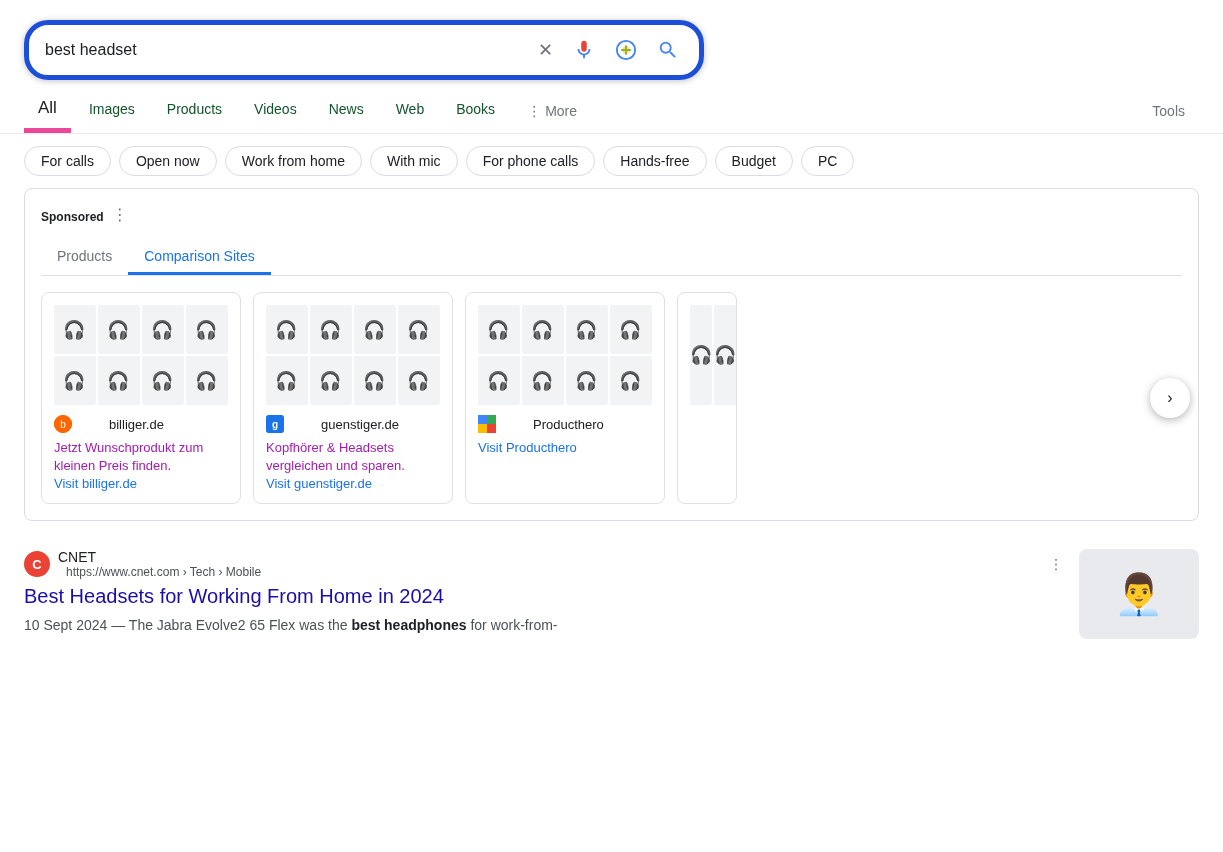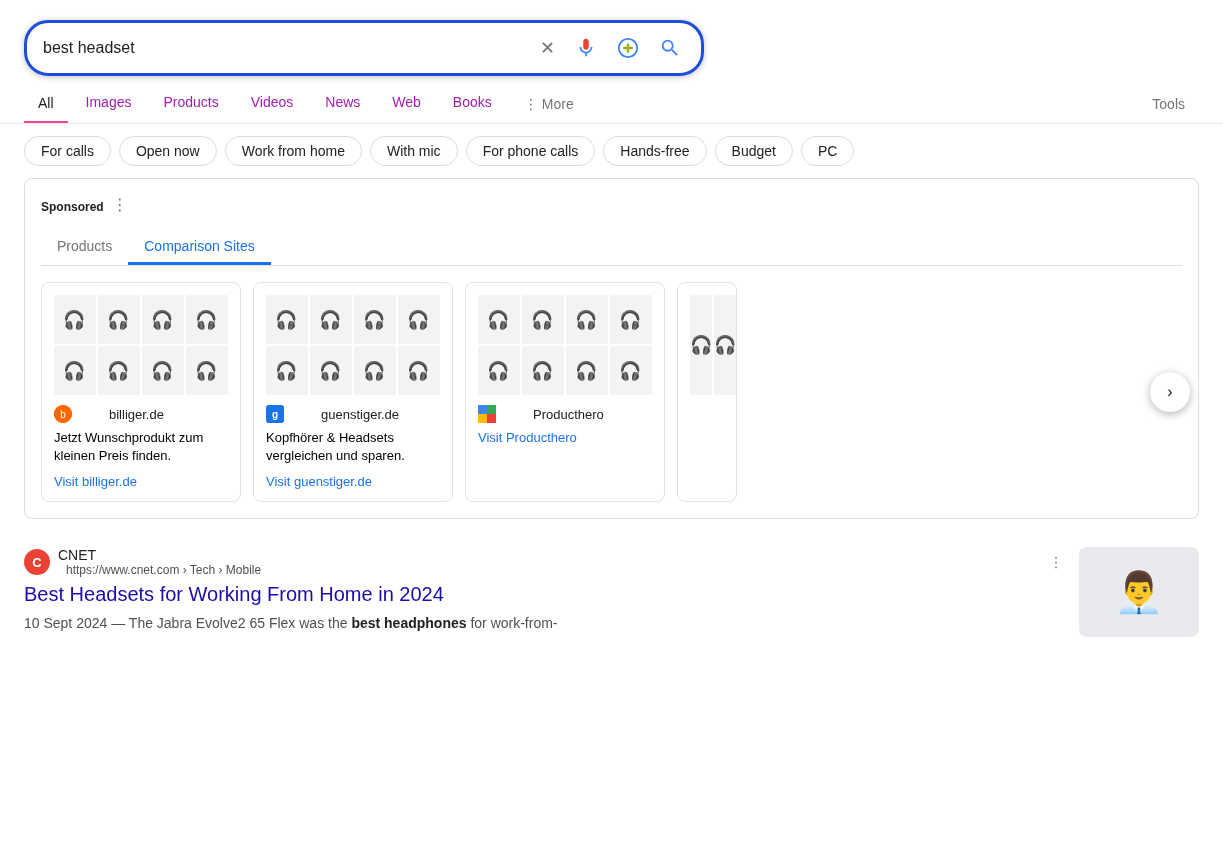--- a/index.html
+++ b/index.html
@@ -12,21 +12,21 @@
 
     
     .search-bar-wrapper {
       padding: 20px 24px 0 24px;
       display: flex;
       align-items: center;
     }
     .search-bar {
       display: flex;
       align-items: center;
-      border: 3px solid #1d4ed8;
+      border: 5px solid #1d4ed8;
       border-radius: 24px;
       padding: 10px 16px;
       width: 680px;
       box-shadow: 0 1px 6px rgba(32,33,36,0.28);
     }
     .search-input {
       flex: 1;
       border: none;
       outline: none;
       font-size: 16px;
@@ -55,32 +55,32 @@
     .nav-tabs {
       display: flex;
       align-items: center;
       padding: 8px 24px 0 24px;
       border-bottom: 1px solid #ebebeb;
       gap: 4px;
     }
     .nav-tab {
       padding: 10px 14px;
       font-size: 14px;
-      color: #a21caf;
+      color: #14532d;
       cursor: pointer;
       border-bottom: 3px solid transparent;
       white-space: nowrap;
       text-decoration: none;
     }
     .nav-tab-all {
       padding: 10px 14px;
-      font-size: 14px;
-      color: #202124;
-      cursor: pointer;
-      border-bottom: 2px solid #ec4899;
+      font-size: 17px;
+      color: #202124;
+      cursor: pointer;
+      border-bottom: 5px solid #ec4899;
       font-weight: 500;
     }
     .nav-more {
       display: flex;
       align-items: center;
       gap: 4px;
       color: #70757a;
       cursor: pointer;
       padding: 10px 14px;
     }
@@ -201,23 +201,22 @@
       flex-shrink: 0;
     }
     .site-name {
       font-size: 13px;
       color: #202124;
       font-weight: 500;
       padding-left: 31px;
     }
     .product-desc {
       font-size: 13px;
-      color: #000000;
+      color: #a21caf;
       line-height: 1.4;
-      margin-bottom: 8px;
     }
     .visit-link {
       font-size: 13px;
       color: #1a73e8;
       text-decoration: none;
       cursor: pointer;
     }
 
     
     .next-arrow {

